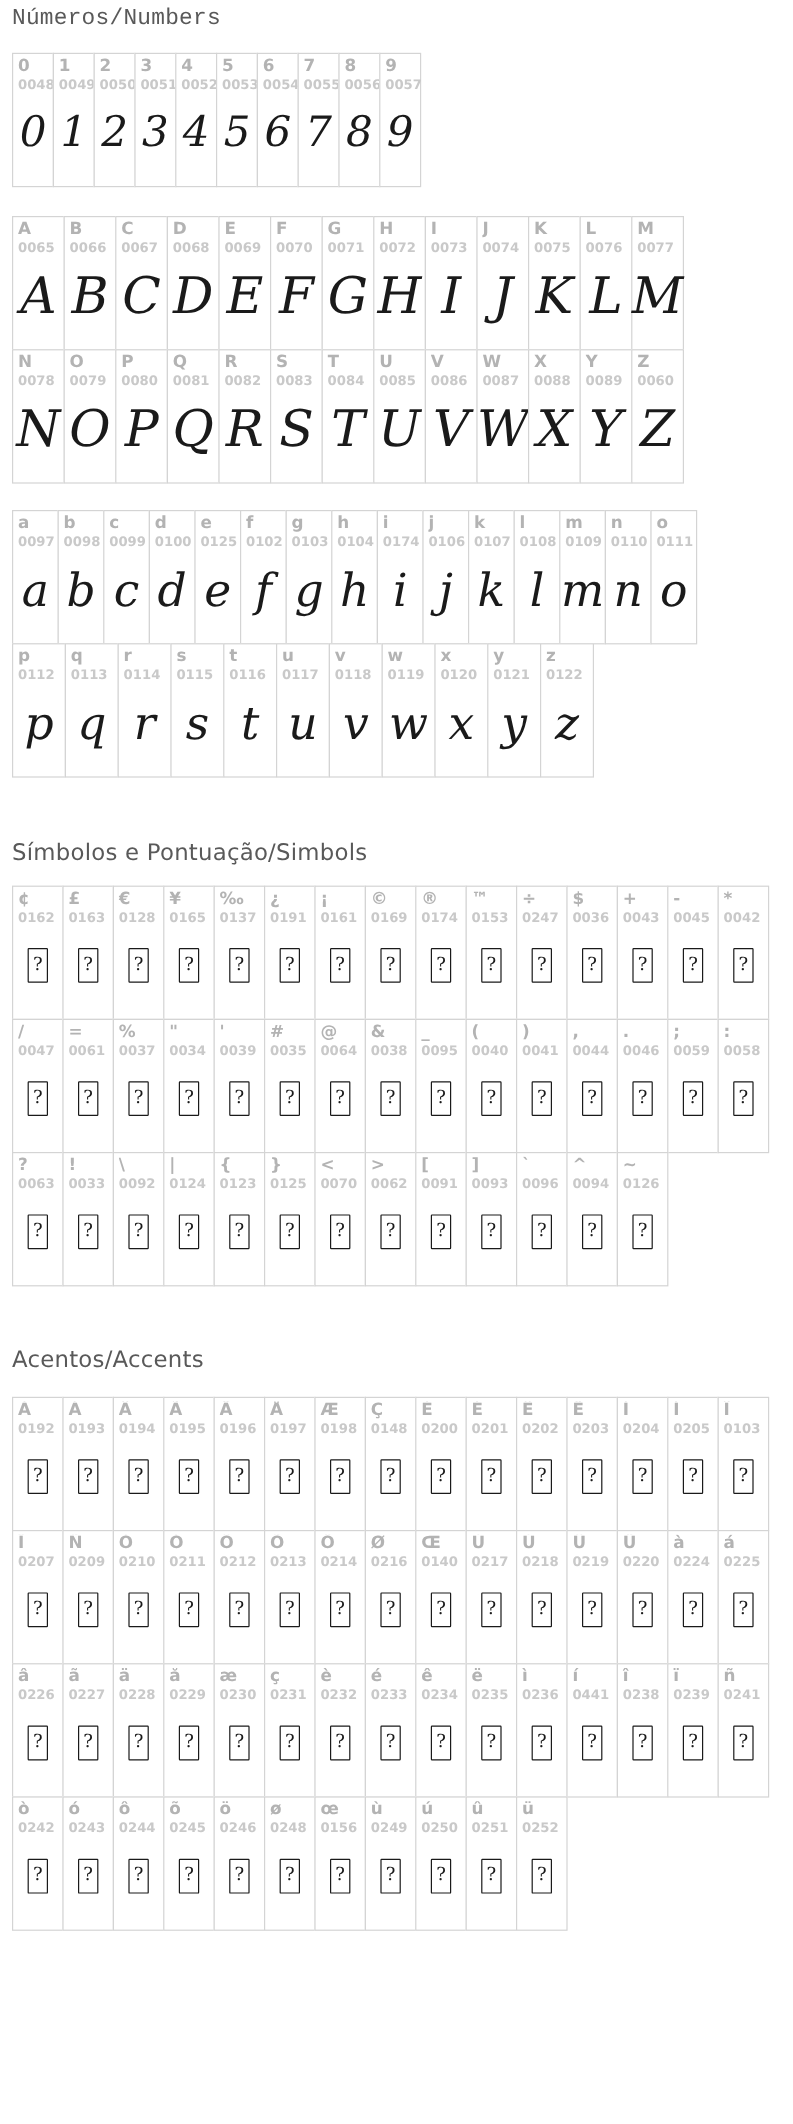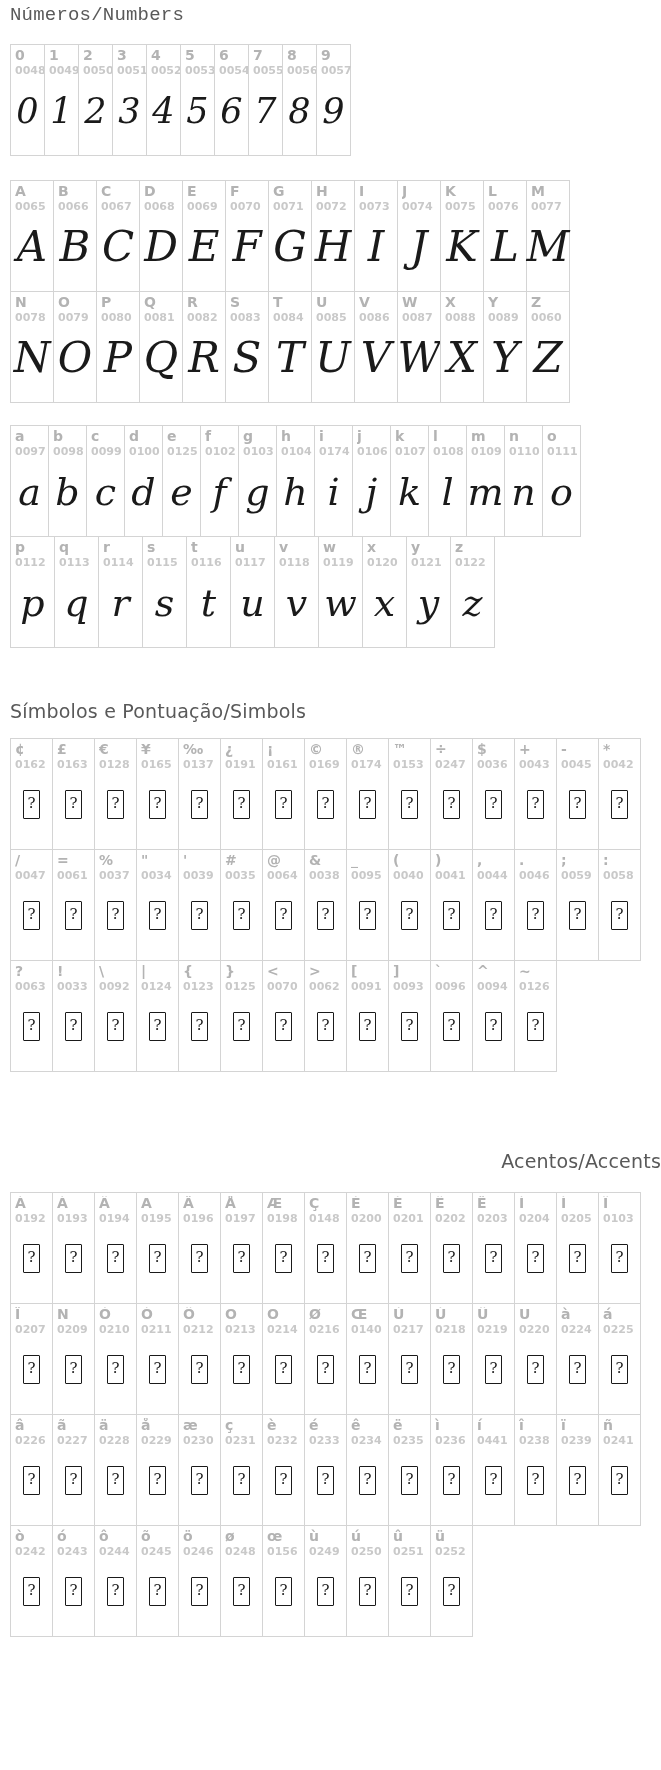--- a/index.html
+++ b/index.html
@@ -6,21 +6,21 @@
   body{
     width:661px;height:1770px;background:#ffffff;overflow:hidden;
     font-family:"DejaVu Sans","Liberation Sans",sans-serif;
   }
   .section-title{
     font-size:19px;font-weight:400;color:#595959;
     margin:46px 0 0 10px;line-height:22px;letter-spacing:.2px;
   }
   .section-numbers .section-title{margin-top:4px;font-family:Liberation Mono, monospace;}
   .section-symbols .section-title{margin-top:52px;}
-  .section-accents .section-title{margin-top:78px;text-align:right;}
+  .section-accents .section-title{margin-top:50px;}
   .char-table{margin:20px 0 0 10px;}
   .section-numbers  .char-table{margin-top:18px;}
   .section-uppercase .char-table{margin-top:24px;}
   .section-lowercase .char-table{margin-top:22px;}
   .section-symbols  .char-table{margin-top:16px;}
   .char-row{display:flex;}
   .char-row + .char-row{margin-top:-1px;}
   .cell{
     box-sizing:border-box;height:112px;background:#fff;
     border:1px solid #d4d4d4;

